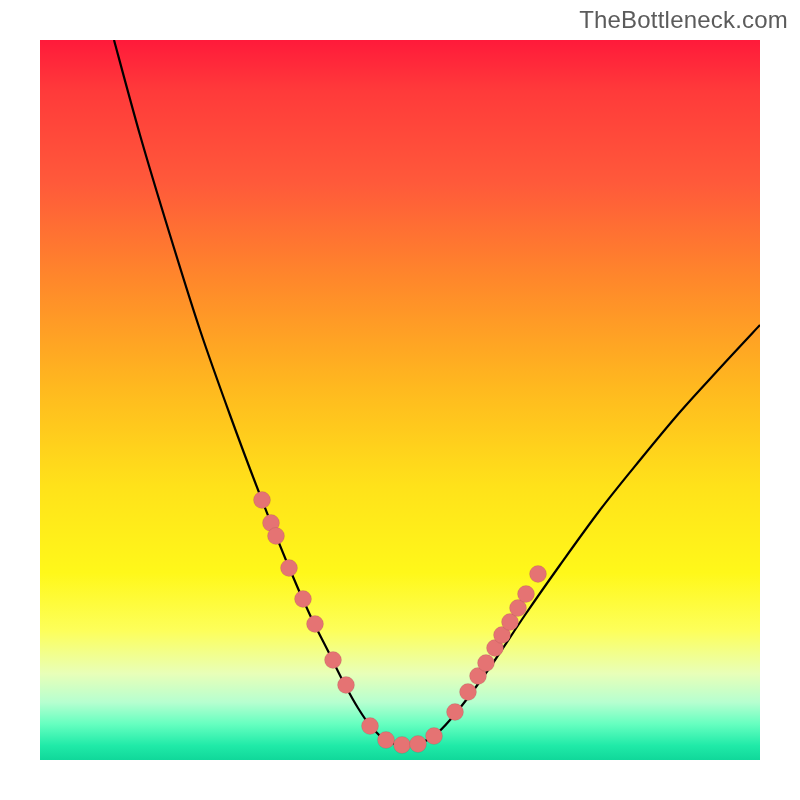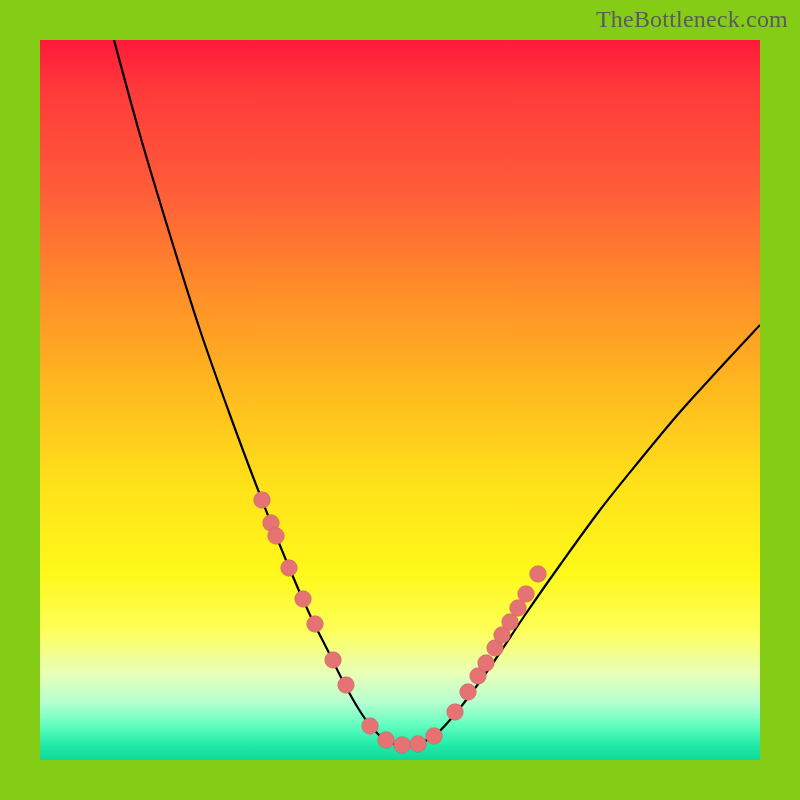--- a/index.html
+++ b/index.html
@@ -7,22 +7,21 @@
     padding: 0;
     width: 800px;
     height: 800px;
     overflow: hidden;
     background: #000;
     font-family: Arial, Helvetica, sans-serif;
   }
   .frame {
     position: absolute;
     inset: 0;
-    background: #84cc16;
-    font-family: Liberation Serif, serif;
+    background: #ffffff;
   }
   .plot-area {
     position: absolute;
     left: 40px;
     top: 40px;
     width: 720px;
     height: 720px;
     overflow: visible;
   }
   .gradient {

